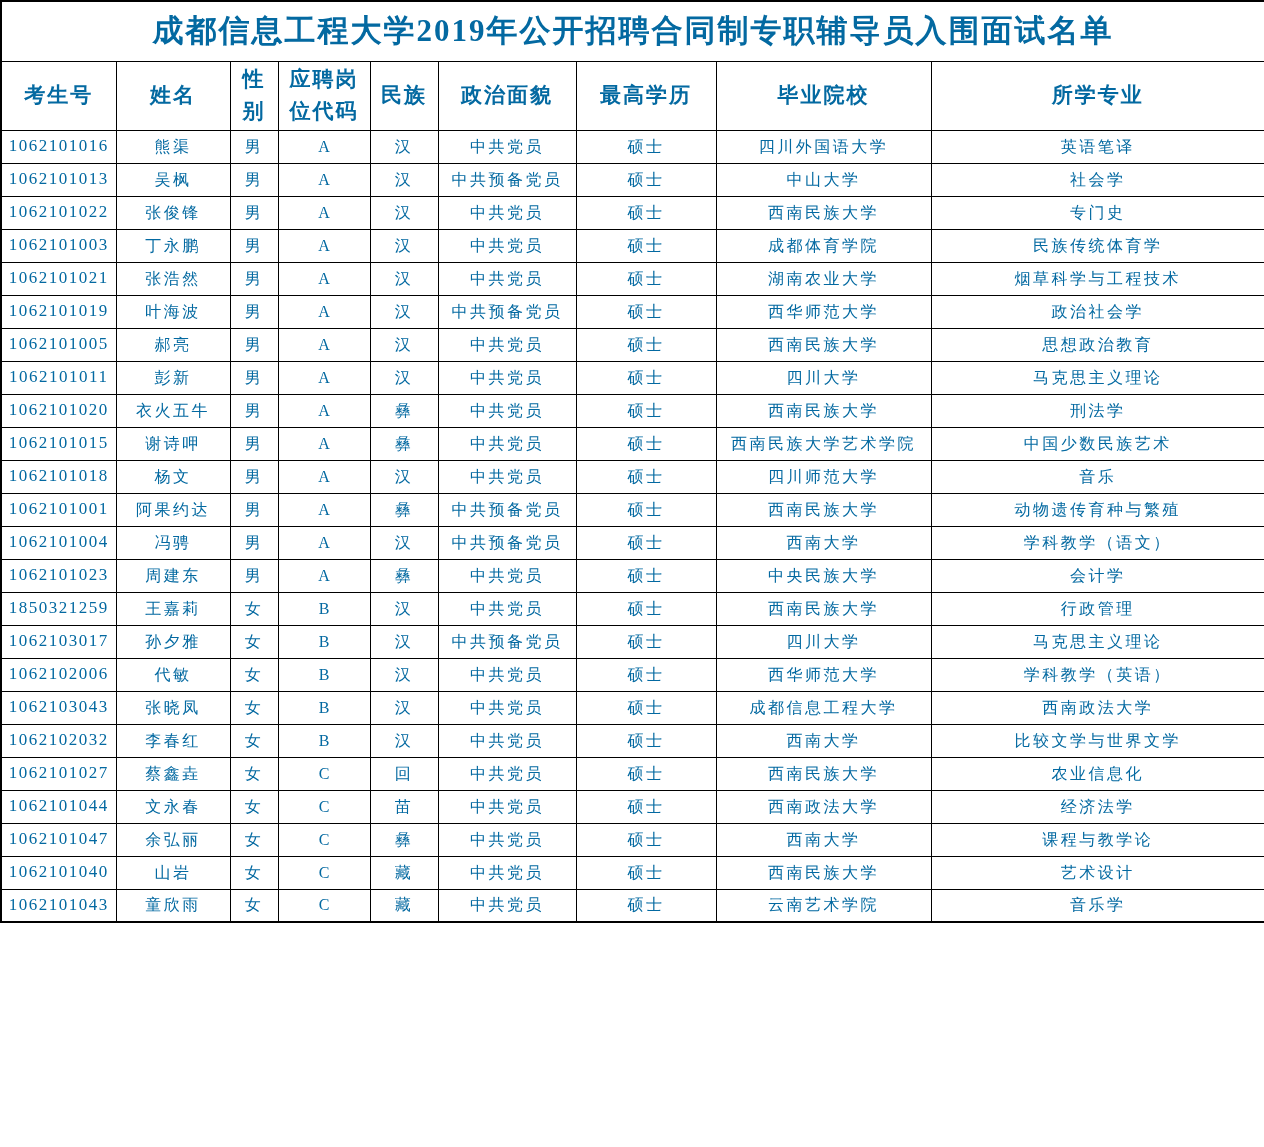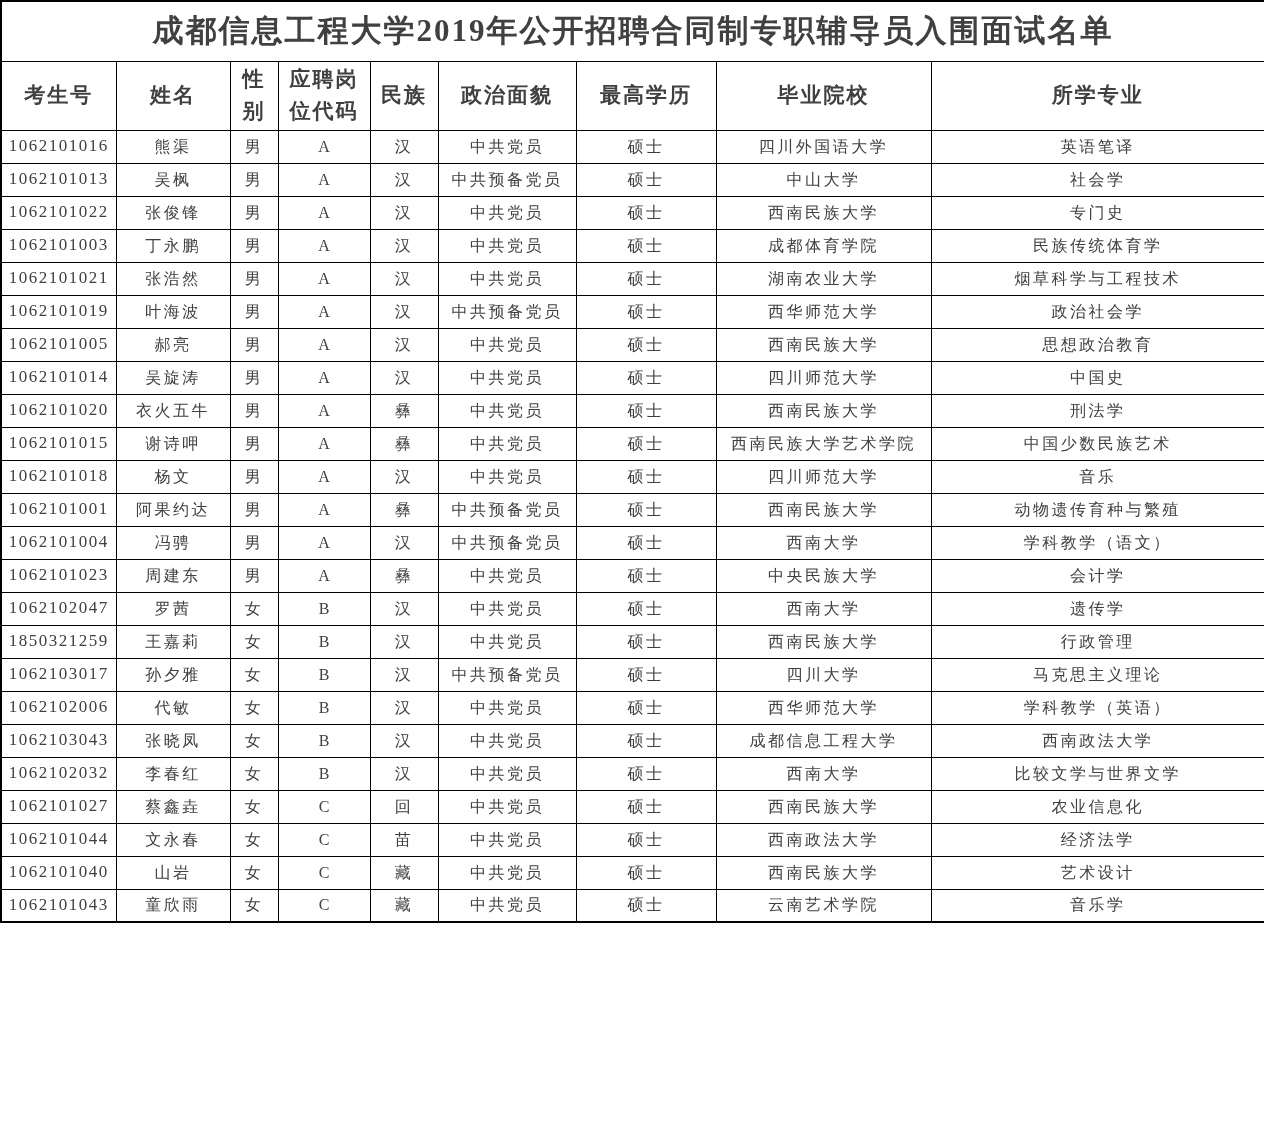--- a/index.html
+++ b/index.html
@@ -1,21 +1,21 @@
 <!DOCTYPE html>
 <html><head>
 <meta charset="utf-8">
 <style>
   html, body { margin: 0; padding: 0; background: #ffffff; }
   .page {
     width: 1264px;
     height: 1147px;
     background: #ffffff;
     font-family: "Liberation Serif", "DejaVu Serif", serif;
-    color: #404040;
+    color: #0369a1;
     overflow: hidden;
   }
   table.roster {
     border-collapse: collapse;
     table-layout: fixed;
     width: 1264px;
     border: 2px solid #000000;
   }
   th, td {
     border: 1px solid #000000;
@@ -162,29 +162,29 @@
           <td class="col-name">郝亮</td>
           <td class="col-gender">男</td>
           <td class="col-position_code">A</td>
           <td class="col-ethnicity">汉</td>
           <td class="col-political_status">中共党员</td>
           <td class="col-education">硕士</td>
           <td class="col-school">西南民族大学</td>
           <td class="col-major">思想政治教育</td>
         </tr>
         <tr>
-          <td class="col-exam_id">1062101014</td>
-          <td class="col-name">吴旋涛</td>
-          <td class="col-gender">男</td>
-          <td class="col-position_code">A</td>
-          <td class="col-ethnicity">汉</td>
-          <td class="col-political_status">中共党员</td>
-          <td class="col-education">硕士</td>
-          <td class="col-school">四川师范大学</td>
-          <td class="col-major">中国史</td>
+          <td class="col-exam_id">1062101011</td>
+          <td class="col-name">彭新</td>
+          <td class="col-gender">男</td>
+          <td class="col-position_code">A</td>
+          <td class="col-ethnicity">汉</td>
+          <td class="col-political_status">中共党员</td>
+          <td class="col-education">硕士</td>
+          <td class="col-school">四川大学</td>
+          <td class="col-major">马克思主义理论</td>
         </tr>
         <tr>
           <td class="col-exam_id">1062101020</td>
           <td class="col-name">衣火五牛</td>
           <td class="col-gender">男</td>
           <td class="col-position_code">A</td>
           <td class="col-ethnicity">彝</td>
           <td class="col-political_status">中共党员</td>
           <td class="col-education">硕士</td>
           <td class="col-school">西南民族大学</td>
@@ -239,31 +239,20 @@
           <td class="col-name">周建东</td>
           <td class="col-gender">男</td>
           <td class="col-position_code">A</td>
           <td class="col-ethnicity">彝</td>
           <td class="col-political_status">中共党员</td>
           <td class="col-education">硕士</td>
           <td class="col-school">中央民族大学</td>
           <td class="col-major">会计学</td>
         </tr>
         <tr>
-          <td class="col-exam_id">1062102047</td>
-          <td class="col-name">罗茜</td>
-          <td class="col-gender">女</td>
-          <td class="col-position_code">B</td>
-          <td class="col-ethnicity">汉</td>
-          <td class="col-political_status">中共党员</td>
-          <td class="col-education">硕士</td>
-          <td class="col-school">西南大学</td>
-          <td class="col-major">遗传学</td>
-        </tr>
-        <tr>
           <td class="col-exam_id">1850321259</td>
           <td class="col-name">王嘉莉</td>
           <td class="col-gender">女</td>
           <td class="col-position_code">B</td>
           <td class="col-ethnicity">汉</td>
           <td class="col-political_status">中共党员</td>
           <td class="col-education">硕士</td>
           <td class="col-school">西南民族大学</td>
           <td class="col-major">行政管理</td>
         </tr>
@@ -325,20 +314,31 @@
         <tr>
           <td class="col-exam_id">1062101044</td>
           <td class="col-name">文永春</td>
           <td class="col-gender">女</td>
           <td class="col-position_code">C</td>
           <td class="col-ethnicity">苗</td>
           <td class="col-political_status">中共党员</td>
           <td class="col-education">硕士</td>
           <td class="col-school">西南政法大学</td>
           <td class="col-major">经济法学</td>
+        </tr>
+        <tr>
+          <td class="col-exam_id">1062101047</td>
+          <td class="col-name">余弘丽</td>
+          <td class="col-gender">女</td>
+          <td class="col-position_code">C</td>
+          <td class="col-ethnicity">彝</td>
+          <td class="col-political_status">中共党员</td>
+          <td class="col-education">硕士</td>
+          <td class="col-school">西南大学</td>
+          <td class="col-major">课程与教学论</td>
         </tr>
         <tr>
           <td class="col-exam_id">1062101040</td>
           <td class="col-name">山岩</td>
           <td class="col-gender">女</td>
           <td class="col-position_code">C</td>
           <td class="col-ethnicity">藏</td>
           <td class="col-political_status">中共党员</td>
           <td class="col-education">硕士</td>
           <td class="col-school">西南民族大学</td>

